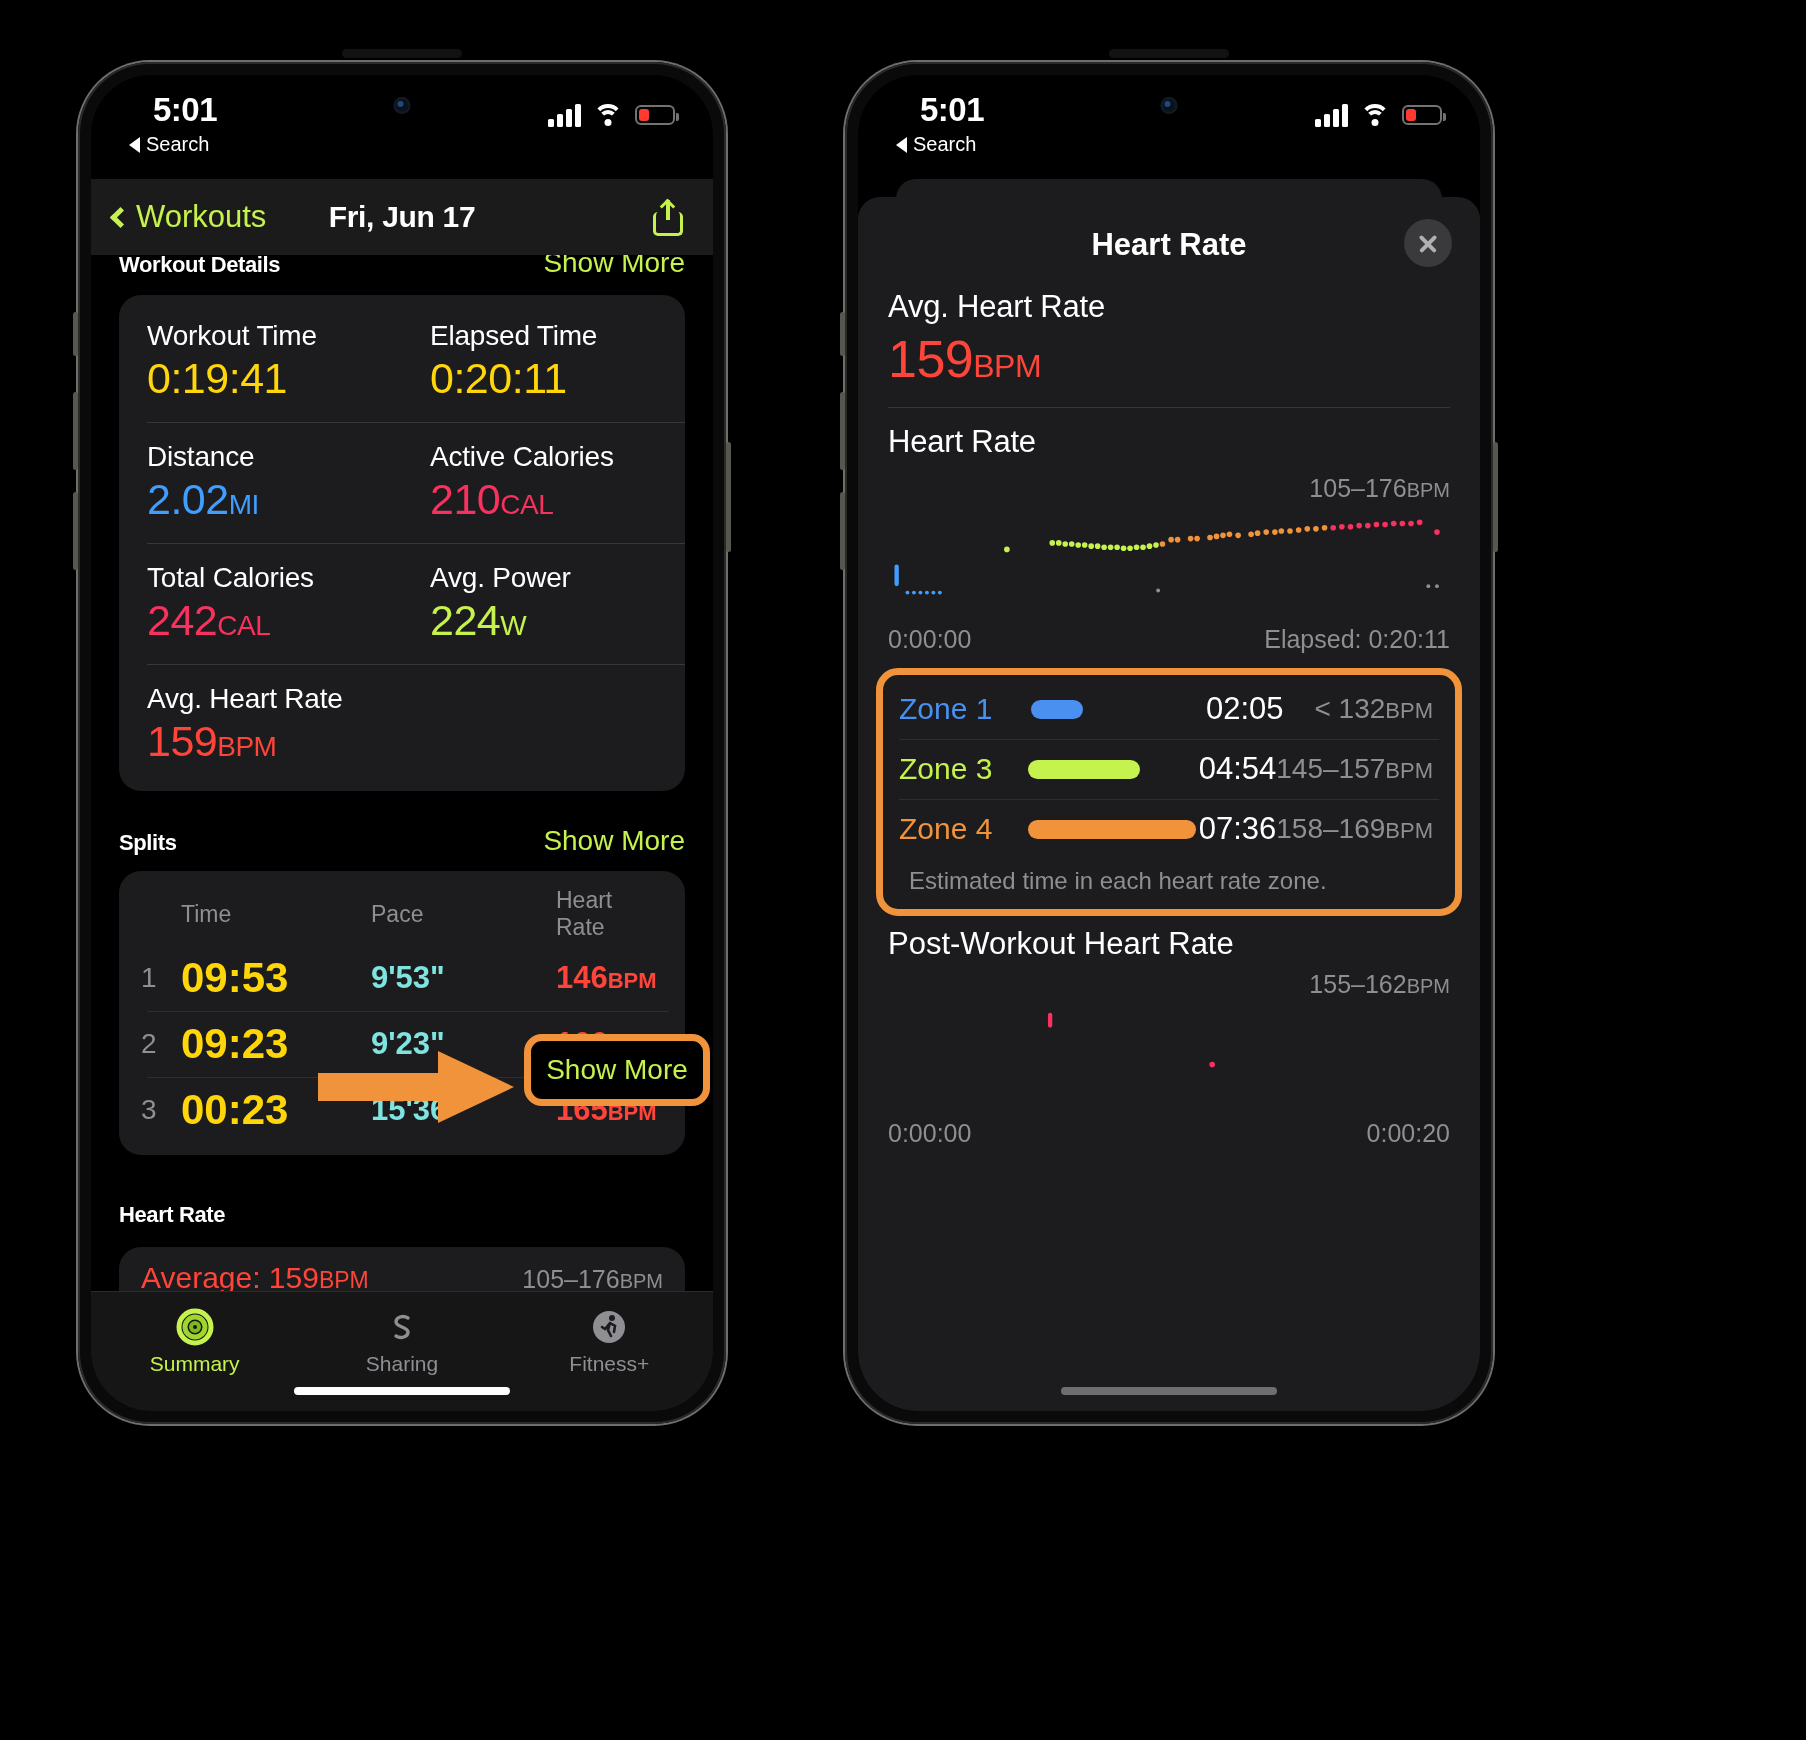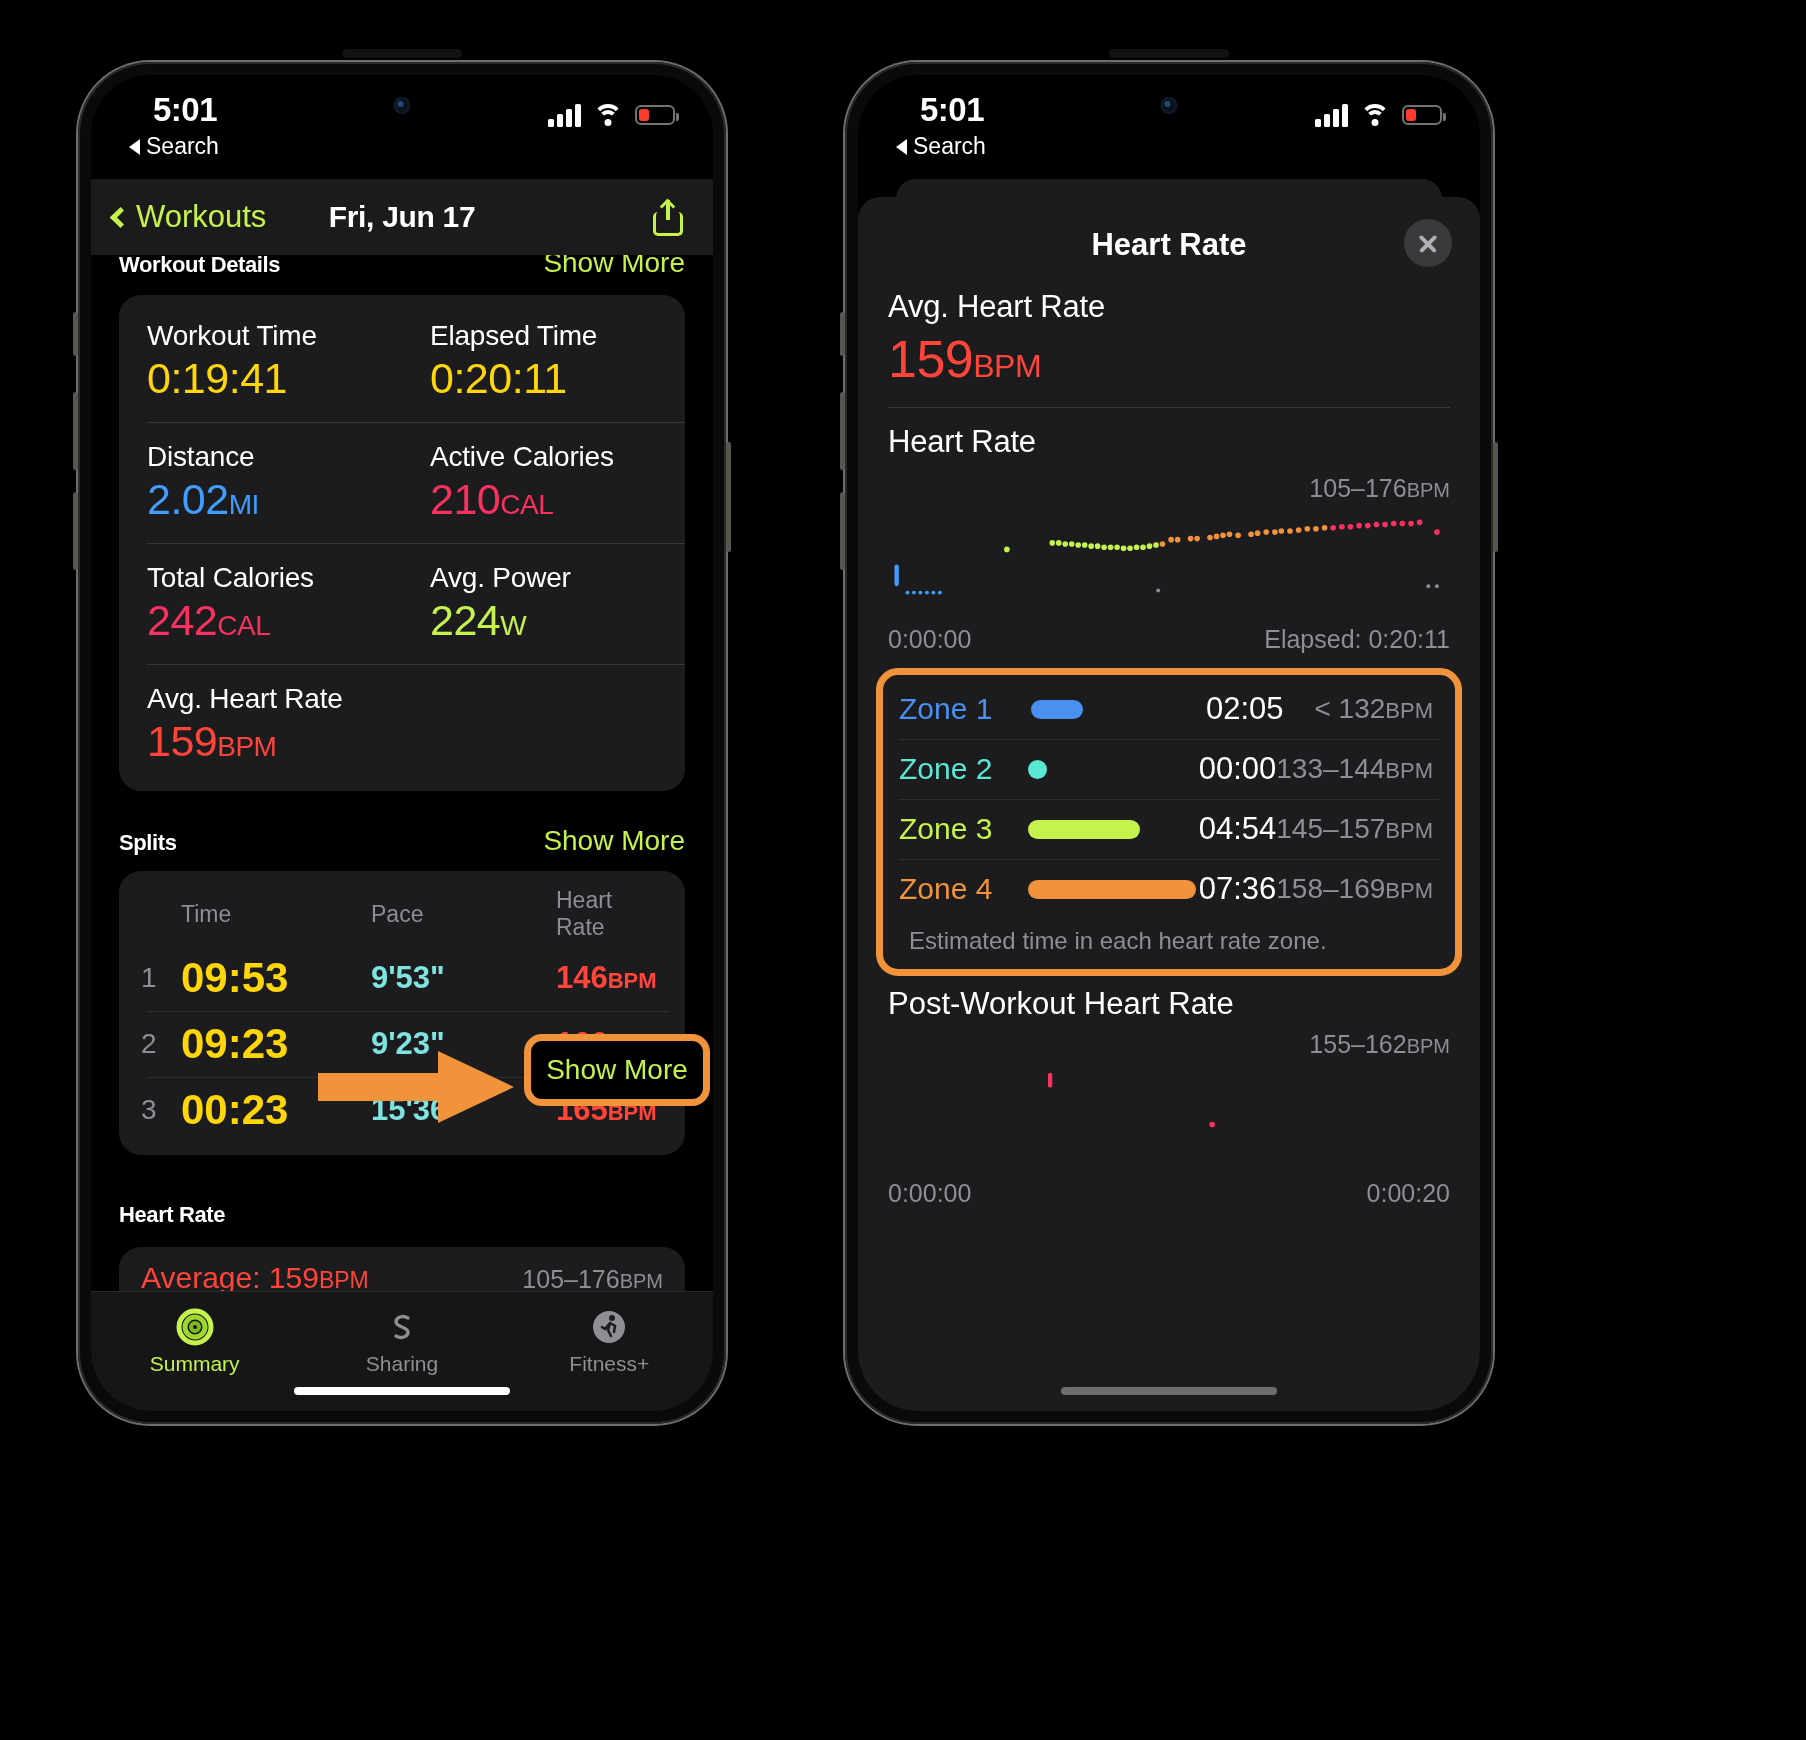--- a/index.html
+++ b/index.html
@@ -54,21 +54,21 @@
   .statusbar {
     position: relative; height: 104px; z-index: 45;
     color: #fff;
   }
   .sb-time {
     position: absolute; left: 62px; top: 16px;
     font-size: 33px; font-weight: bold; letter-spacing: -0.5px;
   }
   .sb-back {
     position: absolute; left: 38px; top: 58px;
-    font-size: 23px; font-weight: 400; color: #fff;
+    font-size: 20px; font-weight: 400; color: #fff;
     display: flex; align-items: center; gap: 6px;
   }
   .sb-back .tri {
     width: 0; height: 0;
     border-top: 8px solid transparent; border-bottom: 8px solid transparent;
     border-right: 11px solid #fff;
   }
   .sb-right {
     position: absolute; right: 38px; top: 28px;
     display: flex; align-items: center; gap: 12px;
@@ -672,28 +672,20 @@
           <div class="zones-wrap">
             <div class="zone-row">
               <span class="z-name" style="color:#4a90f0">Zone 1</span>
               <span class="z-bar-cell">
                   <i class="z-bar" style="background:#4a90f0;width:52px"></i>
                 </span>
               <span class="z-time">02:05</span>
               <span class="z-range"><span>&lt; 132</span><span class="u">BPM</span></span>
             </div>
             <div class="zone-row">
-              <span class="z-name" style="color:#5ae8d4">Zone 2</span>
-              <span class="z-bar-cell">
-                  <i class="z-bar" style="background:#5ae8d4;width:19px"></i>
-                </span>
-              <span class="z-time">00:00</span>
-              <span class="z-range"><span>133–144</span><span class="u">BPM</span></span>
-            </div>
-            <div class="zone-row">
               <span class="z-name" style="color:#c6f24e">Zone 3</span>
               <span class="z-bar-cell">
                   <i class="z-bar" style="background:#c6f24e;width:112px"></i>
                 </span>
               <span class="z-time">04:54</span>
               <span class="z-range"><span>145–157</span><span class="u">BPM</span></span>
             </div>
             <div class="zone-row">
               <span class="z-name" style="color:#f0933b">Zone 4</span>
               <span class="z-bar-cell">

